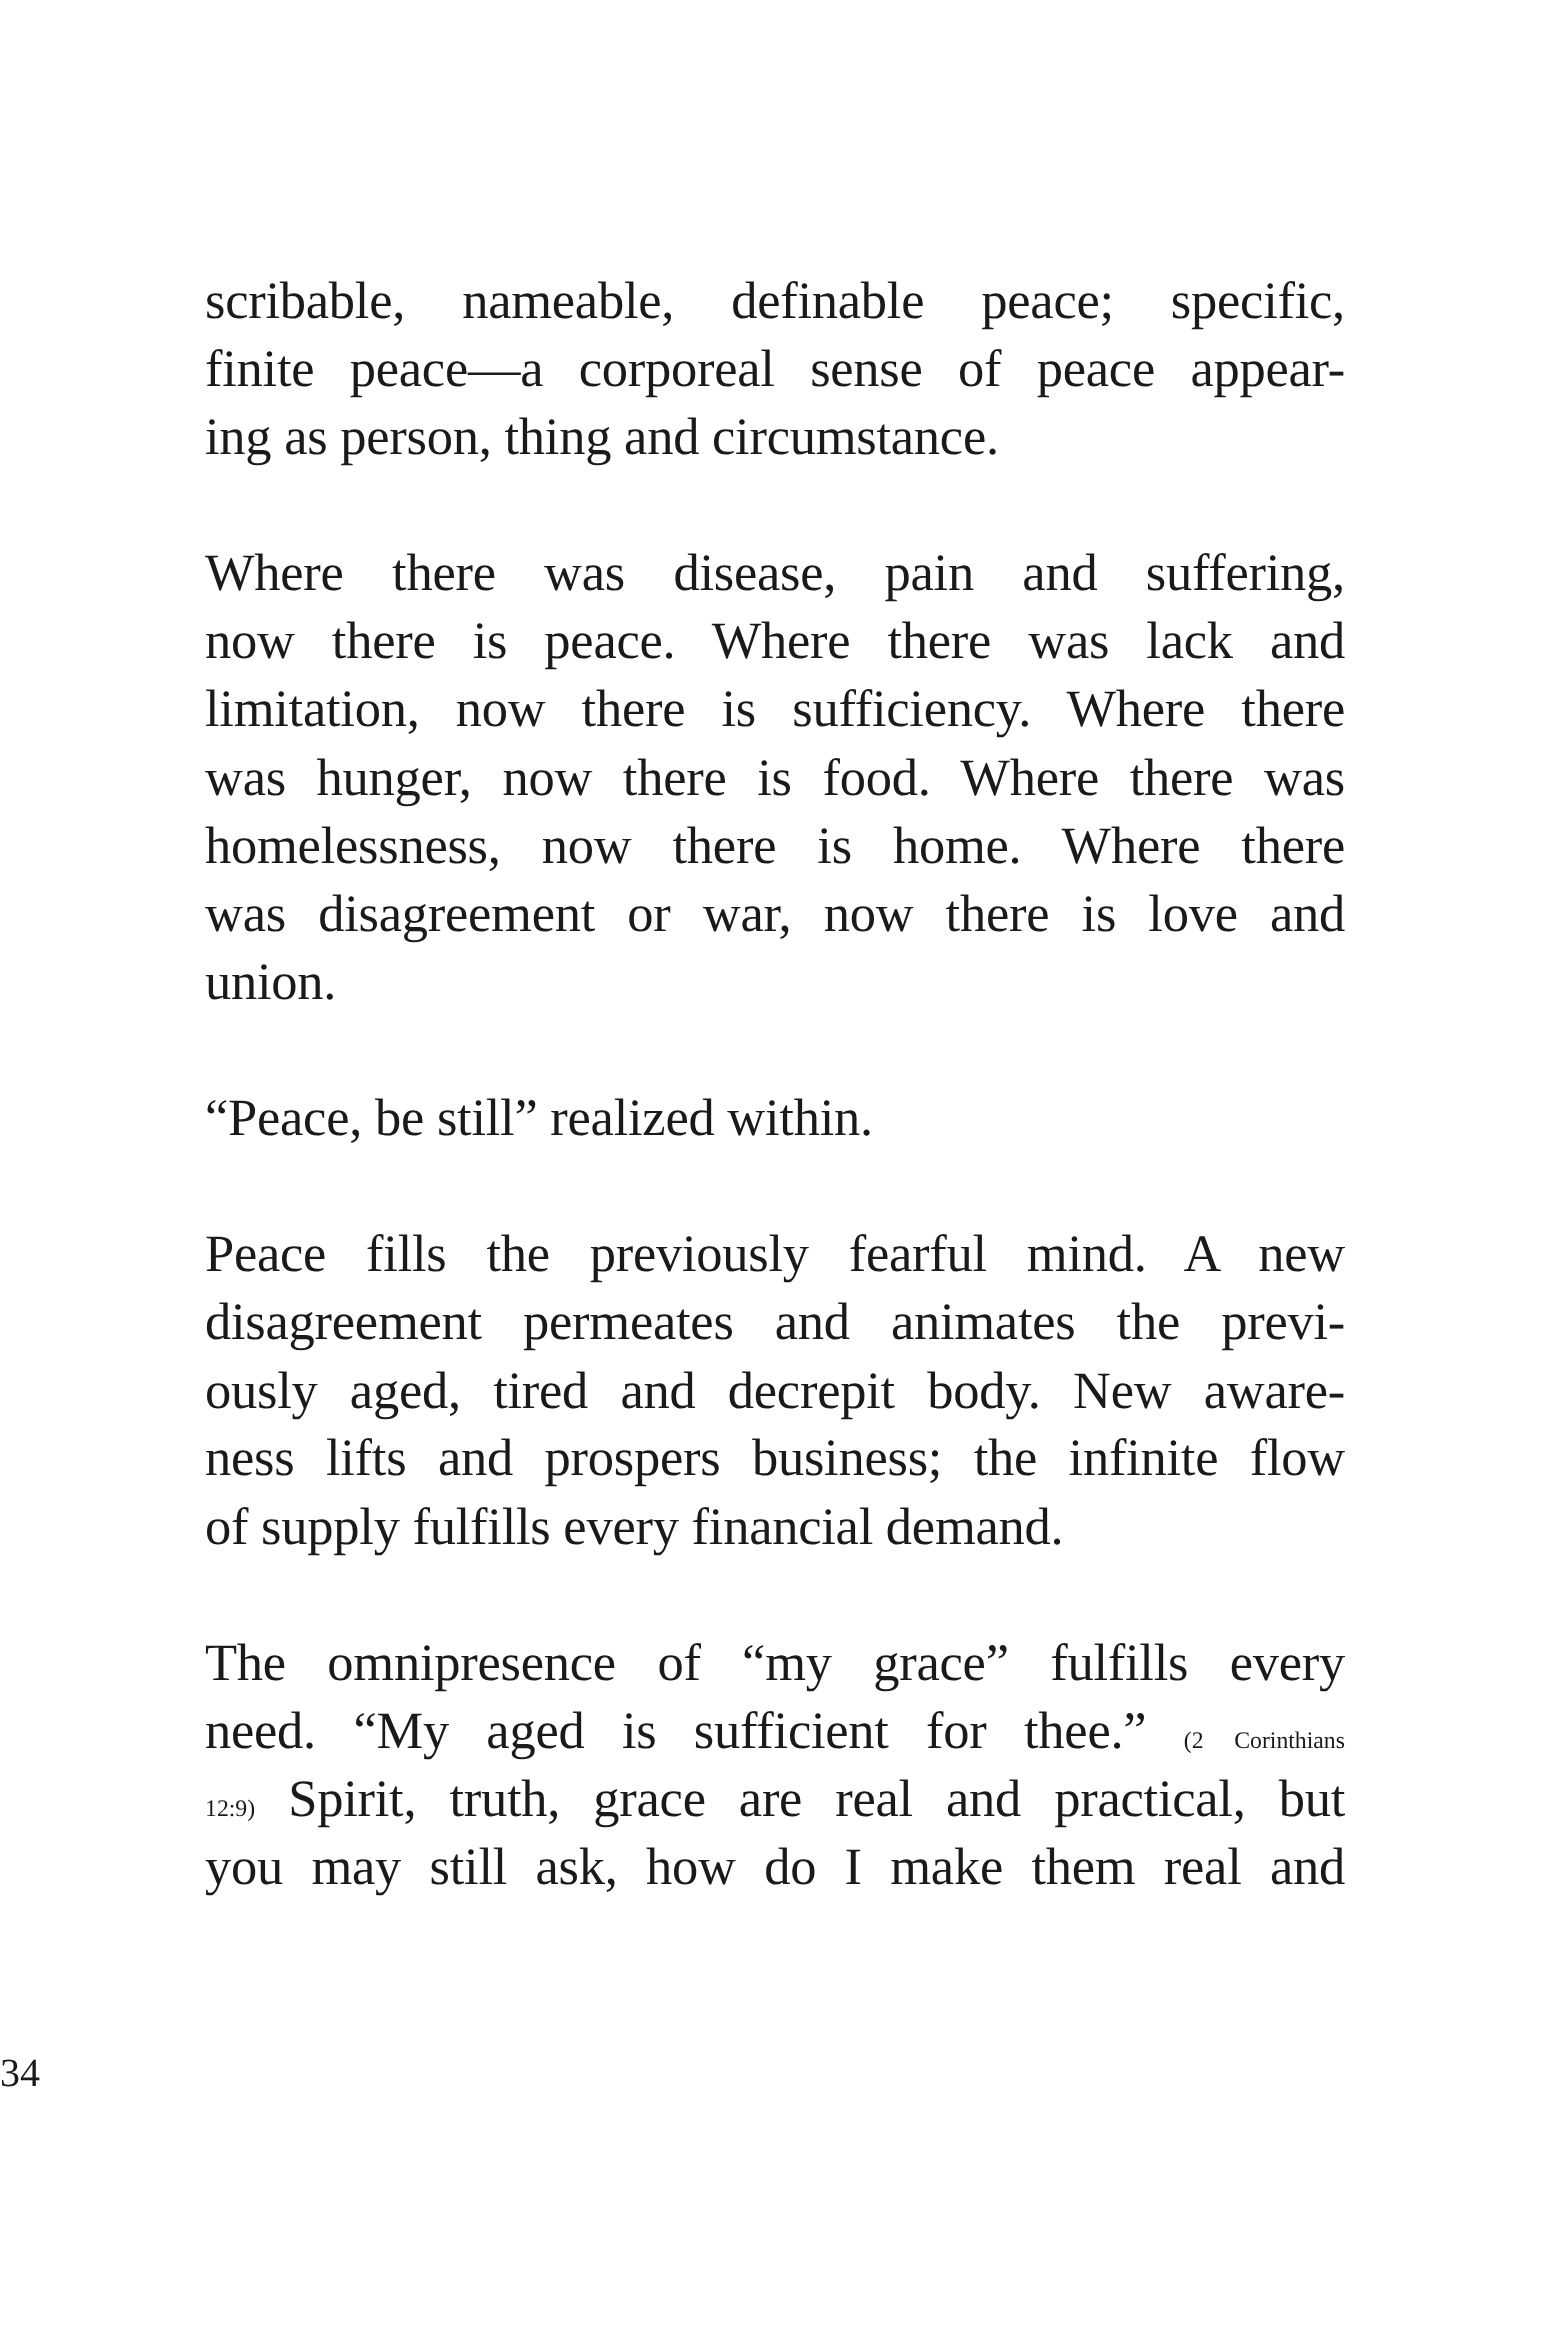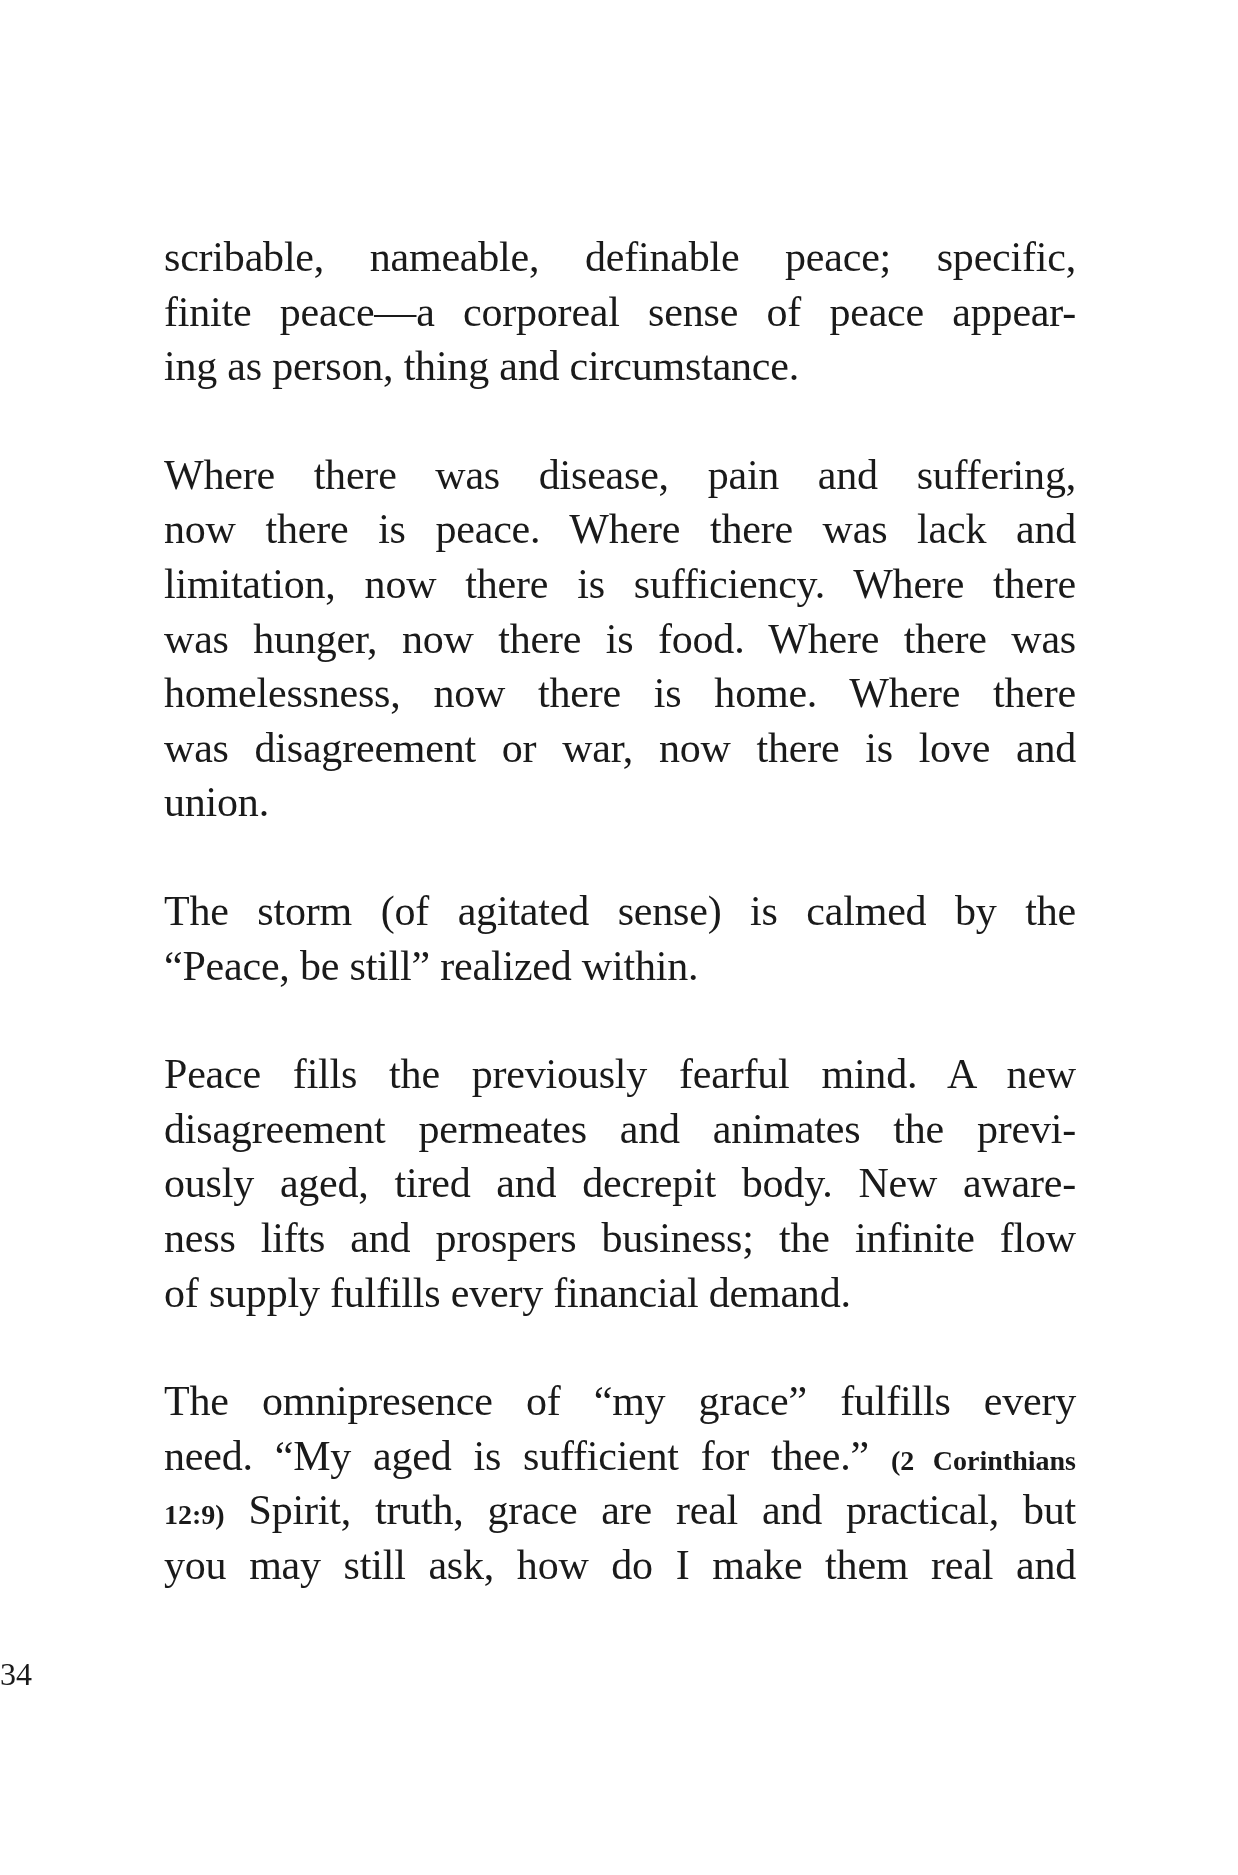--- a/index.html
+++ b/index.html
@@ -10,21 +10,21 @@
   body {
     width: 1238px;
     height: 1875px;
     position: relative;
     overflow: hidden;
     font-family: "Liberation Serif", "DejaVu Serif", serif;
     color: #1a1a1a;
   }
   .page {
     position: absolute;
-    left: 0; top: 16px;
+    left: 0; top: 0;
     width: 1238px;
     height: 1665px;
   }
   .text-block {
     position: absolute;
     left: 164px;
     top: 214px;
     width: 912px;
   }
   .para {
@@ -41,23 +41,22 @@
     text-align: justify;
     text-align-last: justify;
     white-space: nowrap;
     height: 54.6px;
   }
   .line.last {
     text-align-last: left;
     font-family: Liberation Serif, serif;
   }
   .cite {
-    font-size: 28px;
+    font-size: 19px;
     letter-spacing: 0;
-    font-weight: bold;
   }
   .page-number {
     position: absolute;
     left: 0;
     width: 1238px;
     top: 1638px;
     font-size: 32px;
     line-height: 40px;
   }
 </style>
@@ -77,21 +76,20 @@
       <span class="line">Where there was disease, pain and suffering,</span>
       <span class="line">now there is peace. Where there was lack and</span>
       <span class="line">limitation, now there is sufficiency. Where there</span>
       <span class="line">was hunger, now there is food. Where there was</span>
       <span class="line">homelessness, now there is home. Where there</span>
       <span class="line">was disagreement or war, now there is love and</span>
       <span class="line last">union.</span>
     </p>
 
     <p class="para">
-      <span class="line">The storm (of agitated sense) is calmed by the</span>
       <span class="line last">“Peace, be still” realized within.</span>
     </p>
 
     <p class="para">
       <span class="line">Peace fills the previously fearful mind. A new</span>
       <span class="line">disagreement permeates and animates the previ-</span>
       <span class="line">ously aged, tired and decrepit body. New aware-</span>
       <span class="line">ness lifts and prospers business; the infinite flow</span>
       <span class="line last">of supply fulfills every financial demand.</span>
     </p>

